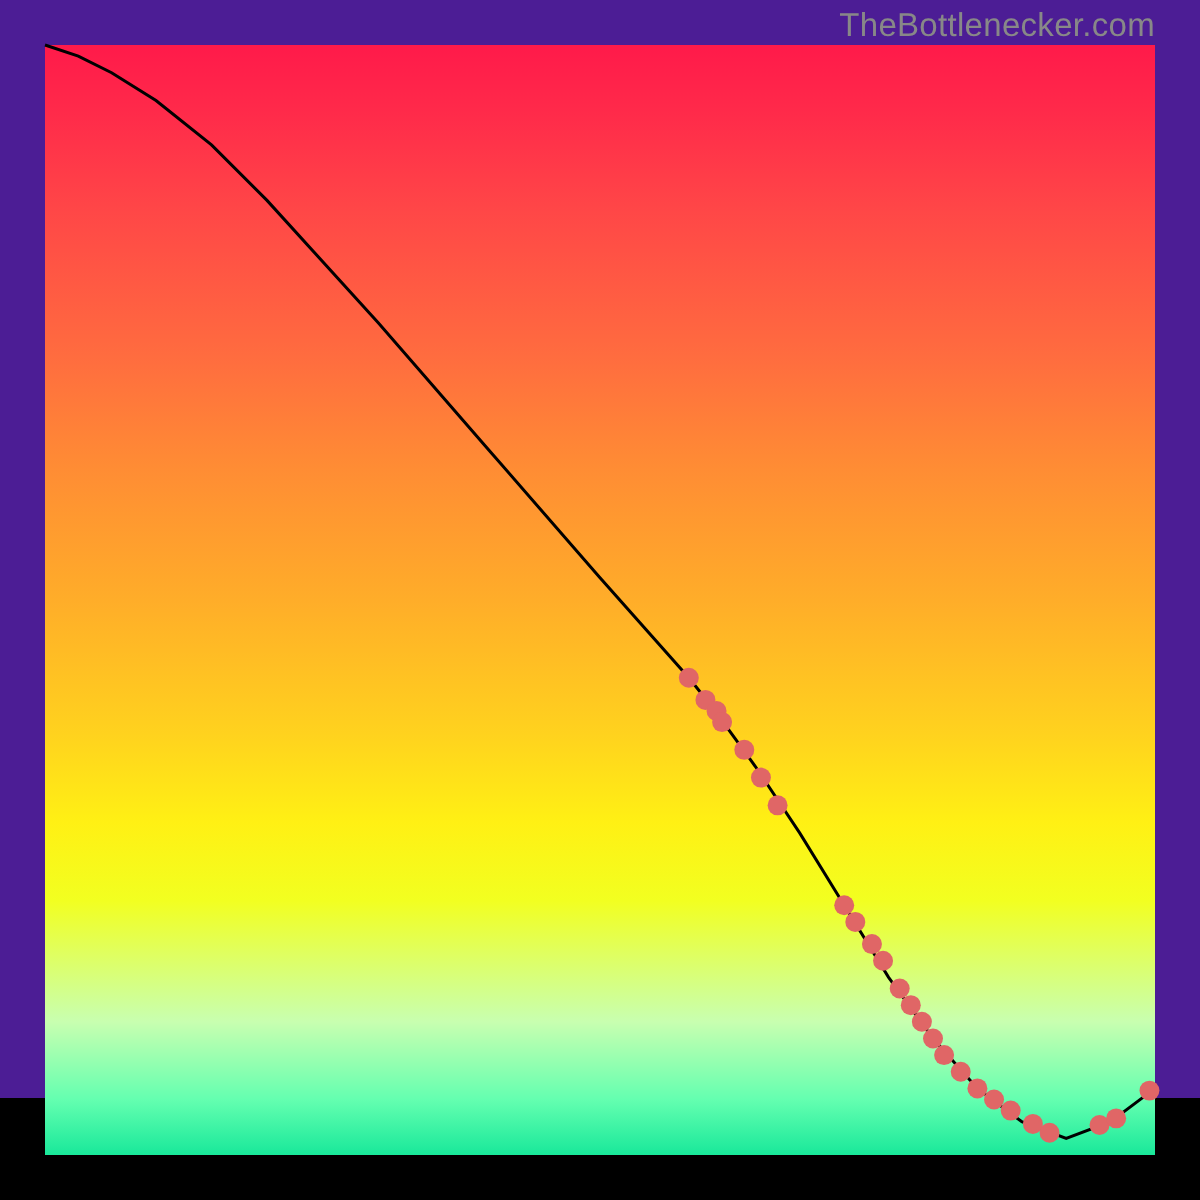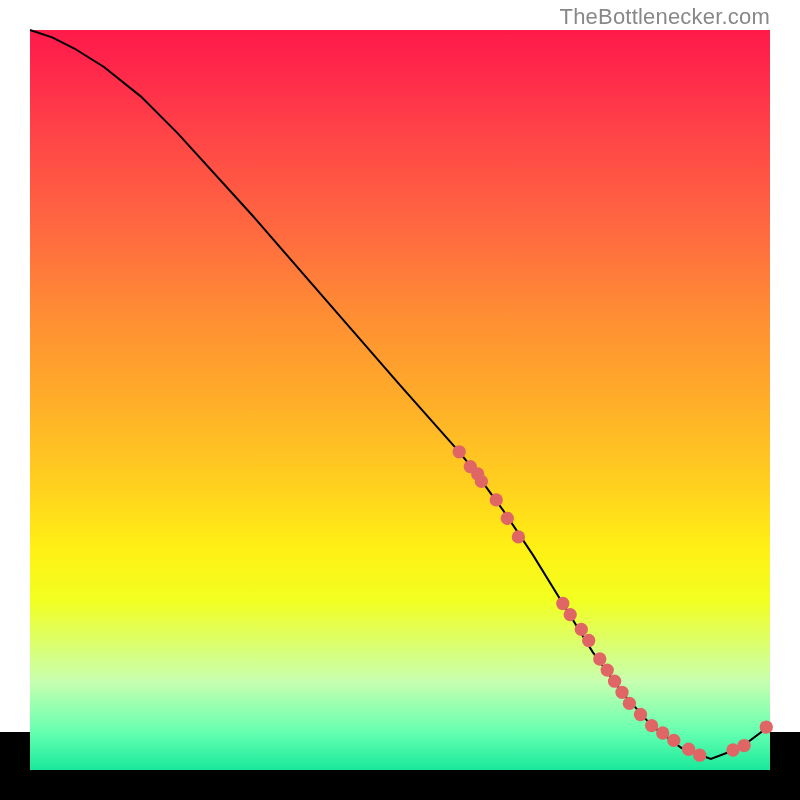--- a/index.html
+++ b/index.html
@@ -8,21 +8,21 @@
     width: 800px;
     height: 800px;
     background: #000;
     overflow: hidden;
     font-family: Arial, Helvetica, sans-serif;
   }
   .stage {
     position: relative;
     width: 800px;
     height: 732px;
-    background: #ffffff;
+    background: #4c1d95;
   }
   .plot-bg {
     position: absolute;
     left: 30px;
     top: 30px;
     width: 740px;
     height: 740px;
     background: linear-gradient(to bottom,
       #ff1a4a 0%,
       #ff2a4a 6%,

